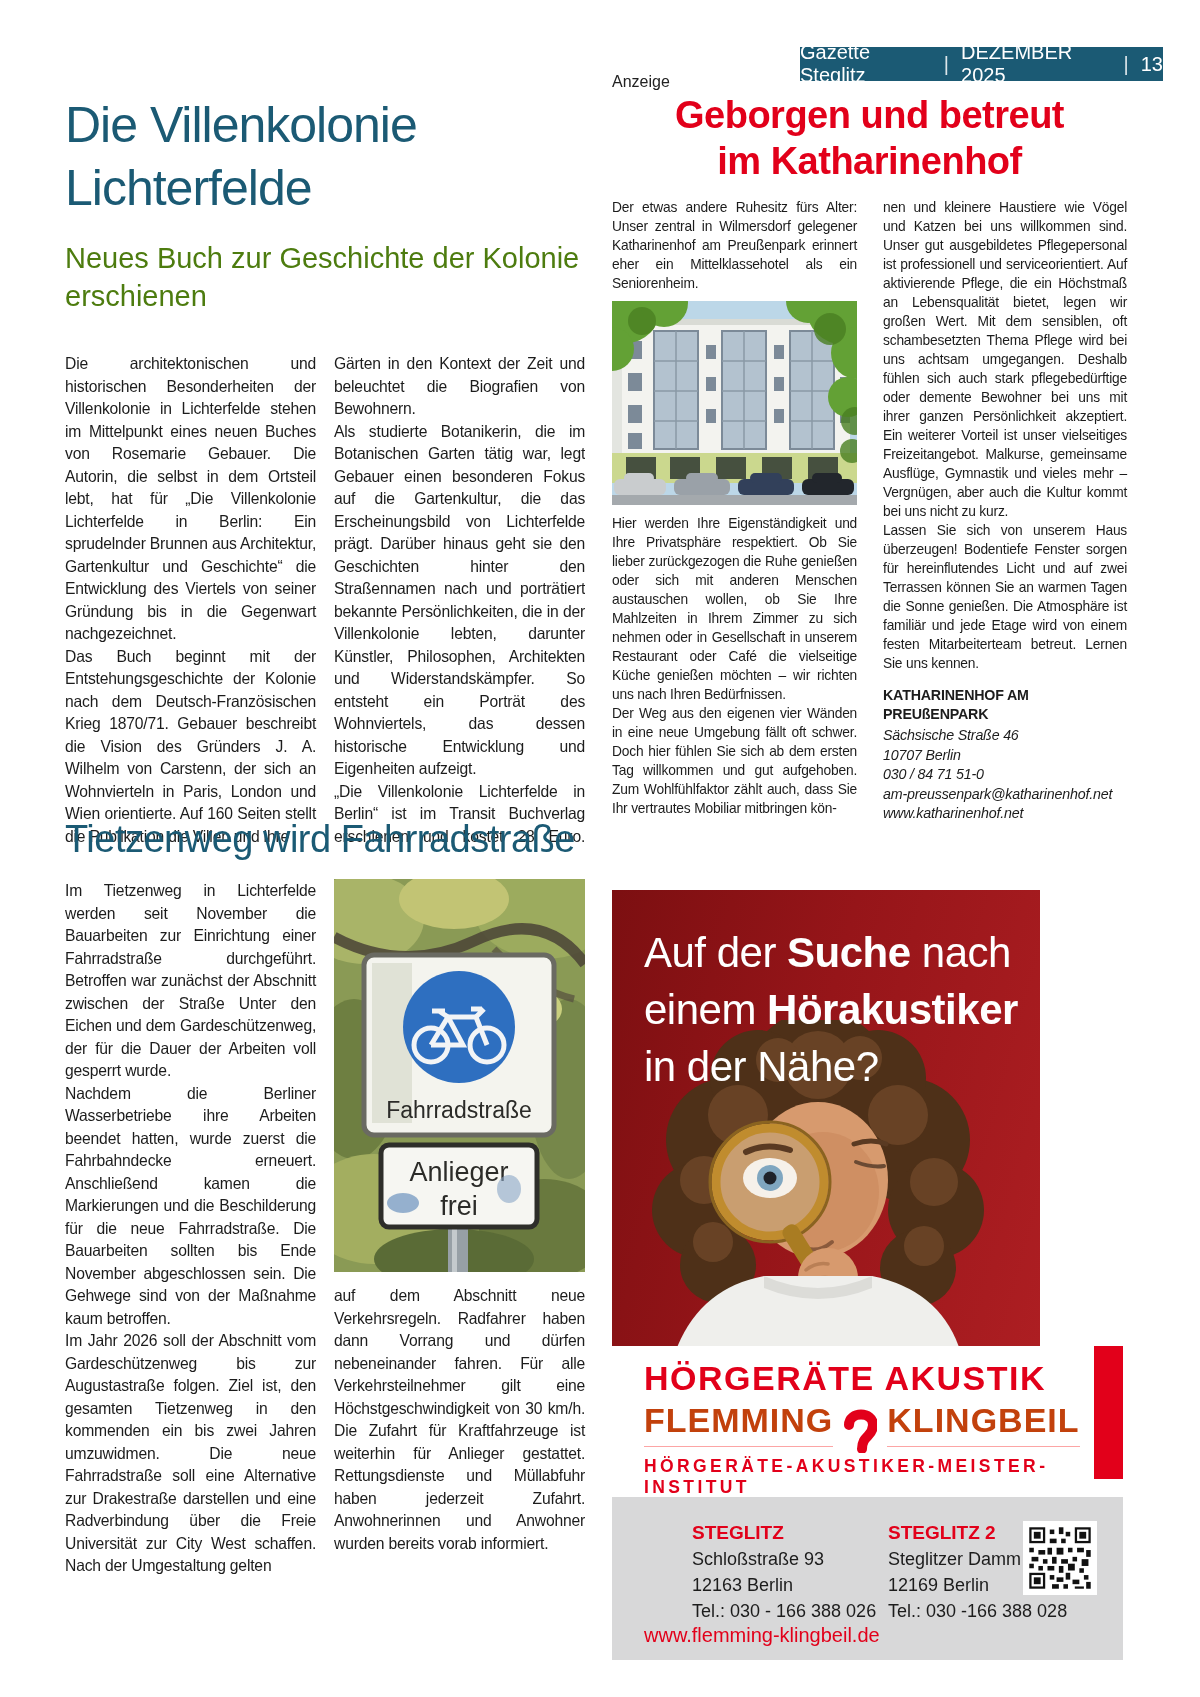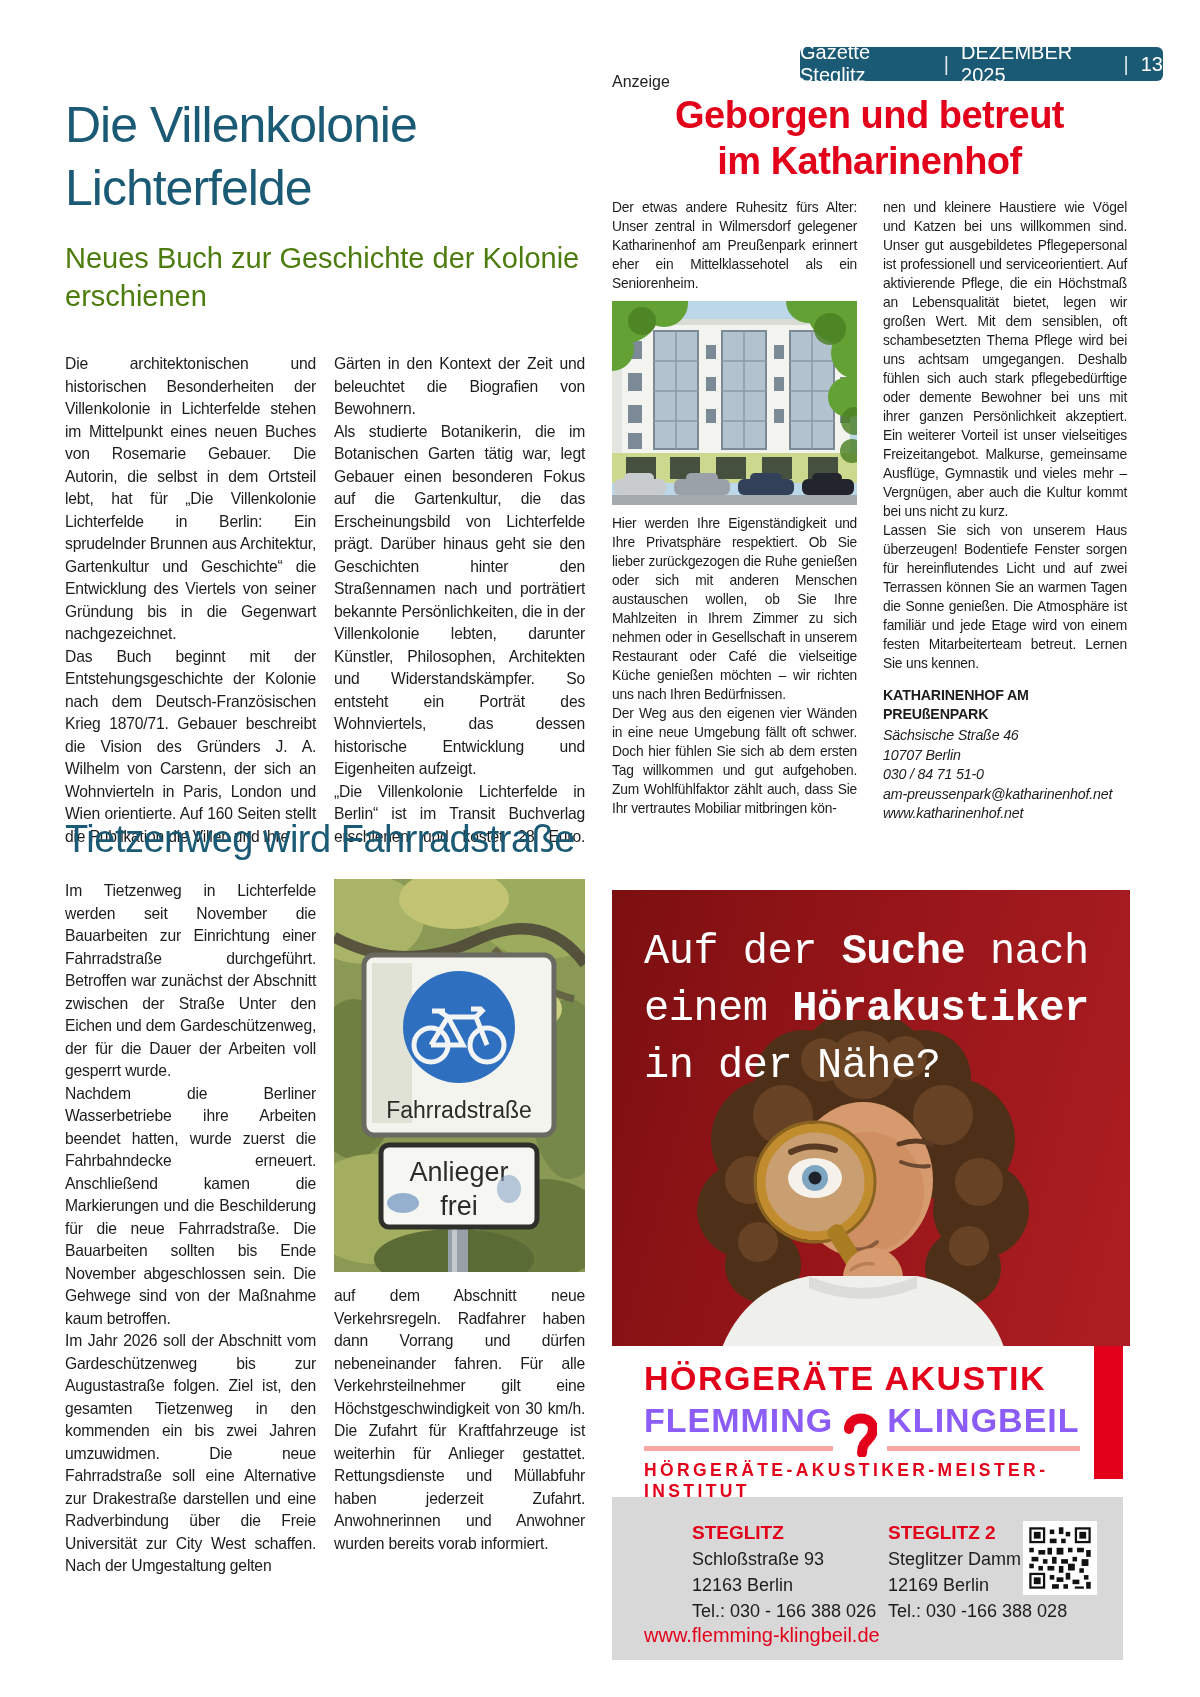--- a/index.html
+++ b/index.html
@@ -1,21 +1,21 @@
 <!DOCTYPE html>
 <html lang="de"><head>
 <meta charset="utf-8">
 <style>
   html,body{margin:0;padding:0;background:#ffffff;}
   .page{position:relative;width:1200px;height:1697px;background:#ffffff;overflow:hidden;
         font-family:"Liberation Sans", sans-serif;color:#1c1c1c;}
 
   
   .header-bar{position:absolute;left:800px;top:47px;width:363px;height:34px;background:#1b5a74;
-              color:#fff;display:flex;align-items:center;justify-content:center;font-size:20px;border-radius:6px;}
+              color:#fff;display:flex;align-items:center;justify-content:center;font-size:20px;}
   .header-bar .sep{margin:0 12px;opacity:.85;font-weight:300;}
 
   
   .cond{transform:scaleX(.95);transform-origin:0 0;width:105.3%;}
   .body-text p{margin:0;text-align:justify;letter-spacing:-.2px;}
 
   
   .left-sec{position:absolute;left:65px;top:94px;width:520px;}
   .vk-title{font-size:50px;line-height:1.26;color:#1b5a74;font-weight:400;letter-spacing:-1px;}
   .vk-sub{font-size:29px;line-height:1.3;color:#4d7c0f;font-weight:400;margin-top:20px;}
@@ -37,33 +37,33 @@
   
   .tz-sec{position:absolute;left:65px;top:818px;width:545px;}
   .tz-title{font-size:38px;color:#1b5a74;font-weight:500;letter-spacing:-.5px;white-space:nowrap;}
   .tz-body{margin-top:18px;display:flex;gap:18px;height:756px;overflow:hidden;
            font-size:16.5px;line-height:22.5px;}
   .tz-body .col{width:251px;}
   .tz-photo{width:251px;height:393px;display:block;margin-bottom:12px;}
 
   
   .ad{position:absolute;left:612px;top:890px;width:511px;height:770px;}
-  .ad-photo{position:relative;width:518px;height:456px;overflow:hidden;
-            background:linear-gradient(105deg,#7c0f11 0%,#961519 45%,#ad1e22 100%);font-family:Liberation Mono, monospace;}
+  .ad-photo{position:relative;width:428px;height:456px;overflow:hidden;
+            background:linear-gradient(105deg,#7c0f11 0%,#961519 45%,#ad1e22 100%);}
   .ad-headline{position:absolute;left:32px;top:34px;color:#fff;font-size:42px;line-height:1.36;
                font-weight:400;letter-spacing:-.5px;z-index:2;}
   .ad-headline b{font-weight:700;}
   .kid-svg{position:absolute;left:50%;bottom:-4px;transform:translateX(-52%);z-index:1;}
   .ad-logo-band{position:relative;width:511px;height:151px;background:#fff;padding:0;}
   .red-bar{position:absolute;right:0;top:0;width:29px;height:133px;background:#e2001a;}
   .logo-wrap{position:absolute;left:32px;top:14px;}
   .logo-l1{font-size:34px;font-weight:700;color:#e2001a;letter-spacing:1.5px;line-height:1.1;}
   .logo-l2{display:flex;align-items:flex-end;margin-top:6px;}
-  .logo-word{font-size:34px;font-weight:700;color:#8b5cf6;letter-spacing:1px;line-height:1.05;
-             border-bottom:5px solid #fca5a5;padding-bottom:7px;}
+  .logo-word{font-size:34px;font-weight:700;color:#c2410c;letter-spacing:1px;line-height:1.05;
+             border-bottom:1px solid #fca5a5;padding-bottom:7px;}
   .ear{margin:0 10px -6px 10px;}
   .logo-l3{margin-top:9px;font-size:17.5px;font-weight:700;color:#e2001a;letter-spacing:3.4px;}
   .ad-grey{position:relative;width:511px;height:163px;background:#d8d8d9;}
   .loc{position:absolute;top:23px;font-size:18px;line-height:26px;color:#1c1c1c;margin-left:48px;}
   .loc.one{left:32px;width:190px;}
   .loc.two{left:228px;width:195px;}
   .loc .name{color:#e2001a;font-weight:700;font-size:19px;}
   .qr{position:absolute;right:26px;top:24px;width:74px;height:74px;background:#fff;padding:4px;box-sizing:border-box;}
   .website{position:absolute;left:32px;bottom:13px;color:#e2001a;font-size:20px;font-weight:500;}
 </style>

